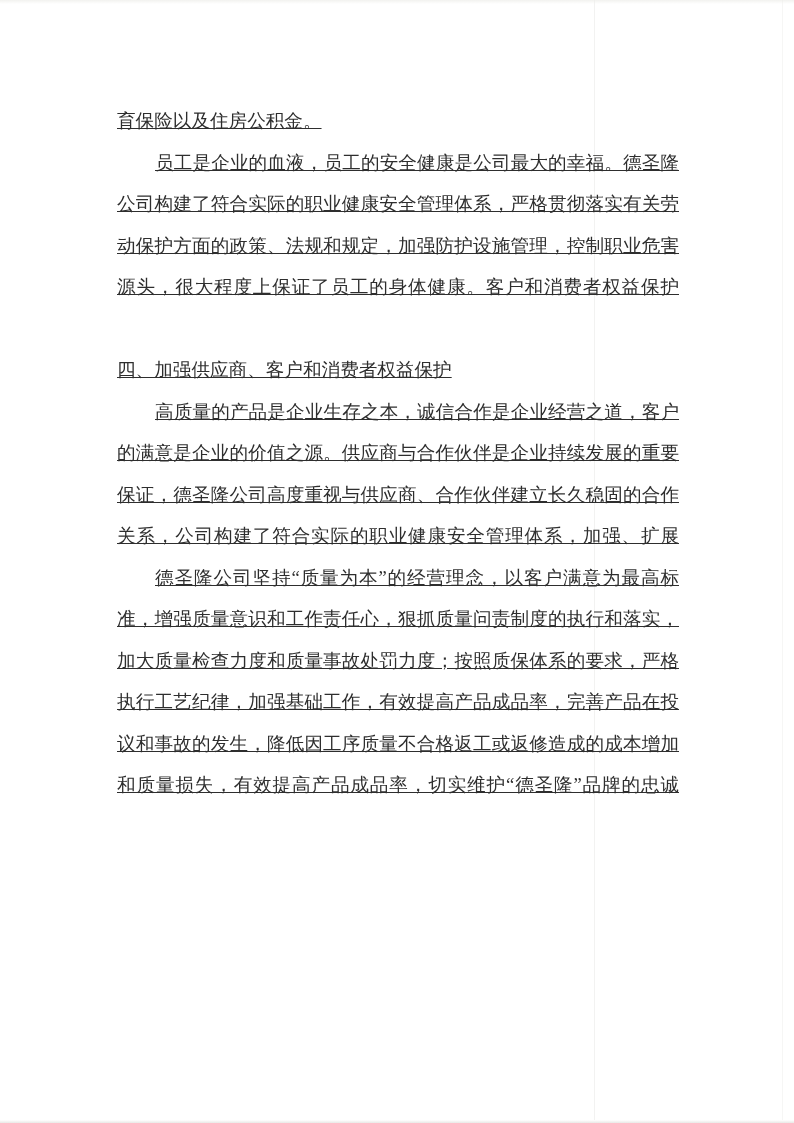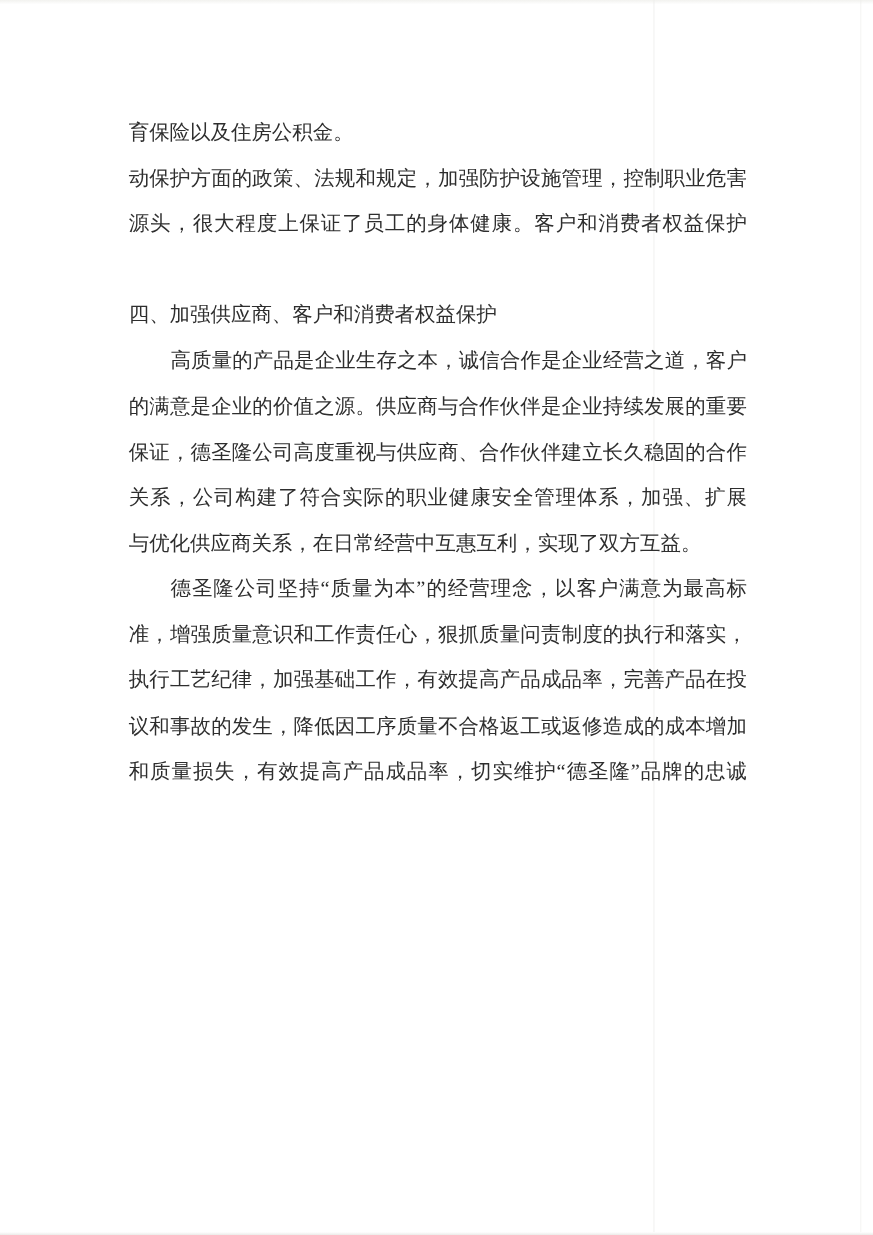--- a/index.html
+++ b/index.html
@@ -44,20 +44,21 @@
     top: 100px;
     width: 562px;
     font-size: 18.6px;
     line-height: 41.5px;
     color: #2e2e2e;
     filter: blur(0.24px);
   }
   .line {
     height: 41.5px;
     overflow: visible;
+    text-decoration: underline;
   }
   .line.fill {
     text-align: justify;
     text-align-last: justify;
     text-justify: inter-character;
   }
   .line.indent {
     text-indent: 38px;
   }
   .line.blank {
@@ -66,29 +67,31 @@
 </style>
 </head>
 <body>
 
 <div class="page">
   <div class="edge-top"></div>
   <div class="seam s1"></div>
   <div class="seam s2"></div>
   <div class="text-block">
       <div class="line">育保险以及住房公积金。</div>
+      <div class="line fill indent">员工是企业的血液，员工的安全健康是公司最大的幸福。德圣隆</div>
+      <div class="line fill">公司构建了符合实际的职业健康安全管理体系，严格贯彻落实有关劳</div>
       <div class="line fill">动保护方面的政策、法规和规定，加强防护设施管理，控制职业危害</div>
       <div class="line fill">源头，很大程度上保证了员工的身体健康。客户和消费者权益保护</div>
       <div class="line blank"></div>
       <div class="line">四、加强供应商、客户和消费者权益保护</div>
       <div class="line fill indent">高质量的产品是企业生存之本，诚信合作是企业经营之道，客户</div>
       <div class="line fill">的满意是企业的价值之源。供应商与合作伙伴是企业持续发展的重要</div>
       <div class="line fill">保证，德圣隆公司高度重视与供应商、合作伙伴建立长久稳固的合作</div>
       <div class="line fill">关系，公司构建了符合实际的职业健康安全管理体系，加强、扩展</div>
-      <div class="line">与优化供应商关系，在日常经营中互惠互利，实现了双方互益。</div>
       <div class="line fill indent">德圣隆公司坚持“质量为本”的经营理念，以客户满意为最高标</div>
       <div class="line fill">准，增强质量意识和工作责任心，狠抓质量问责制度的执行和落实，</div>
+      <div class="line fill">加大质量检查力度和质量事故处罚力度；按照质保体系的要求，严格</div>
       <div class="line fill">执行工艺纪律，加强基础工作，有效提高产品成品率，完善产品在投</div>
       <div class="line fill">议和事故的发生，降低因工序质量不合格返工或返修造成的成本增加</div>
       <div class="line fill">和质量损失，有效提高产品成品率，切实维护“德圣隆”品牌的忠诚</div>
     </div>
   <div class="edge-bottom"></div>
 </div>
 
 </body></html>

